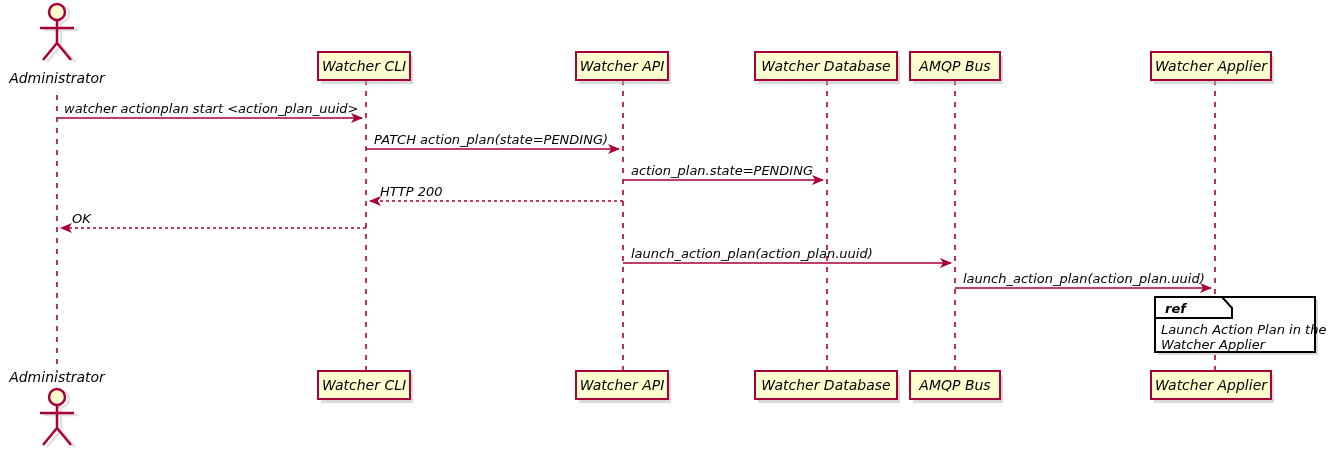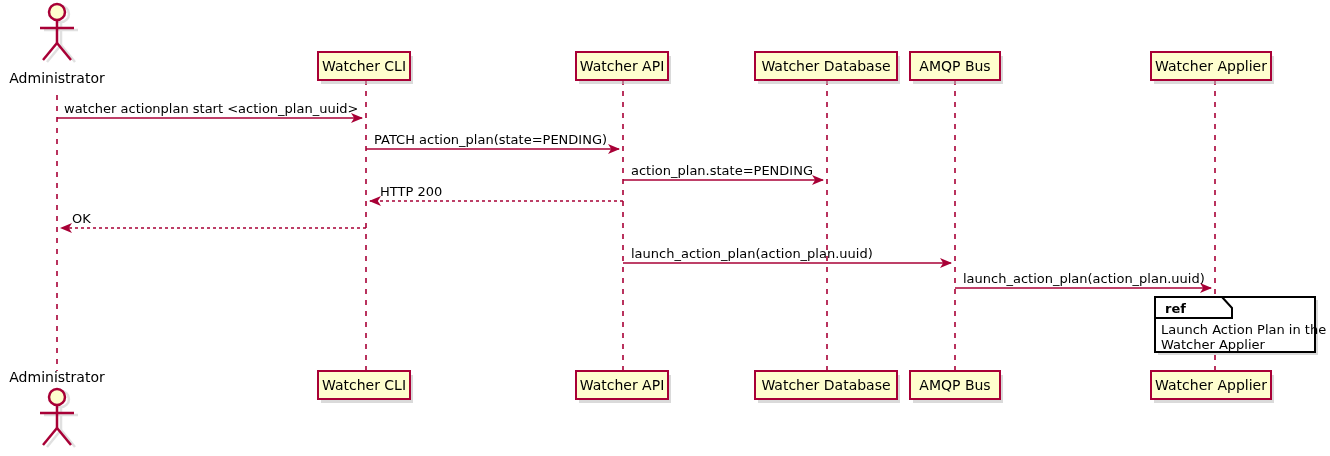--- a/index.html
+++ b/index.html
@@ -10,20 +10,21 @@
   body {
     width: 1330px;
     height: 456px;
     font-family: "DejaVu Sans", sans-serif;
     overflow: hidden;
   }
   #diagram-root {
     position: relative;
     width: 1206px;
     height: 456px;
+    font-style: italic;
   }
   #uml-svg {
     position: absolute;
     left: 0;
     top: 0;
   }
   .participant-label {
     font-family: "DejaVu Sans", sans-serif;
     font-size: 14px;
     fill: #000000;

